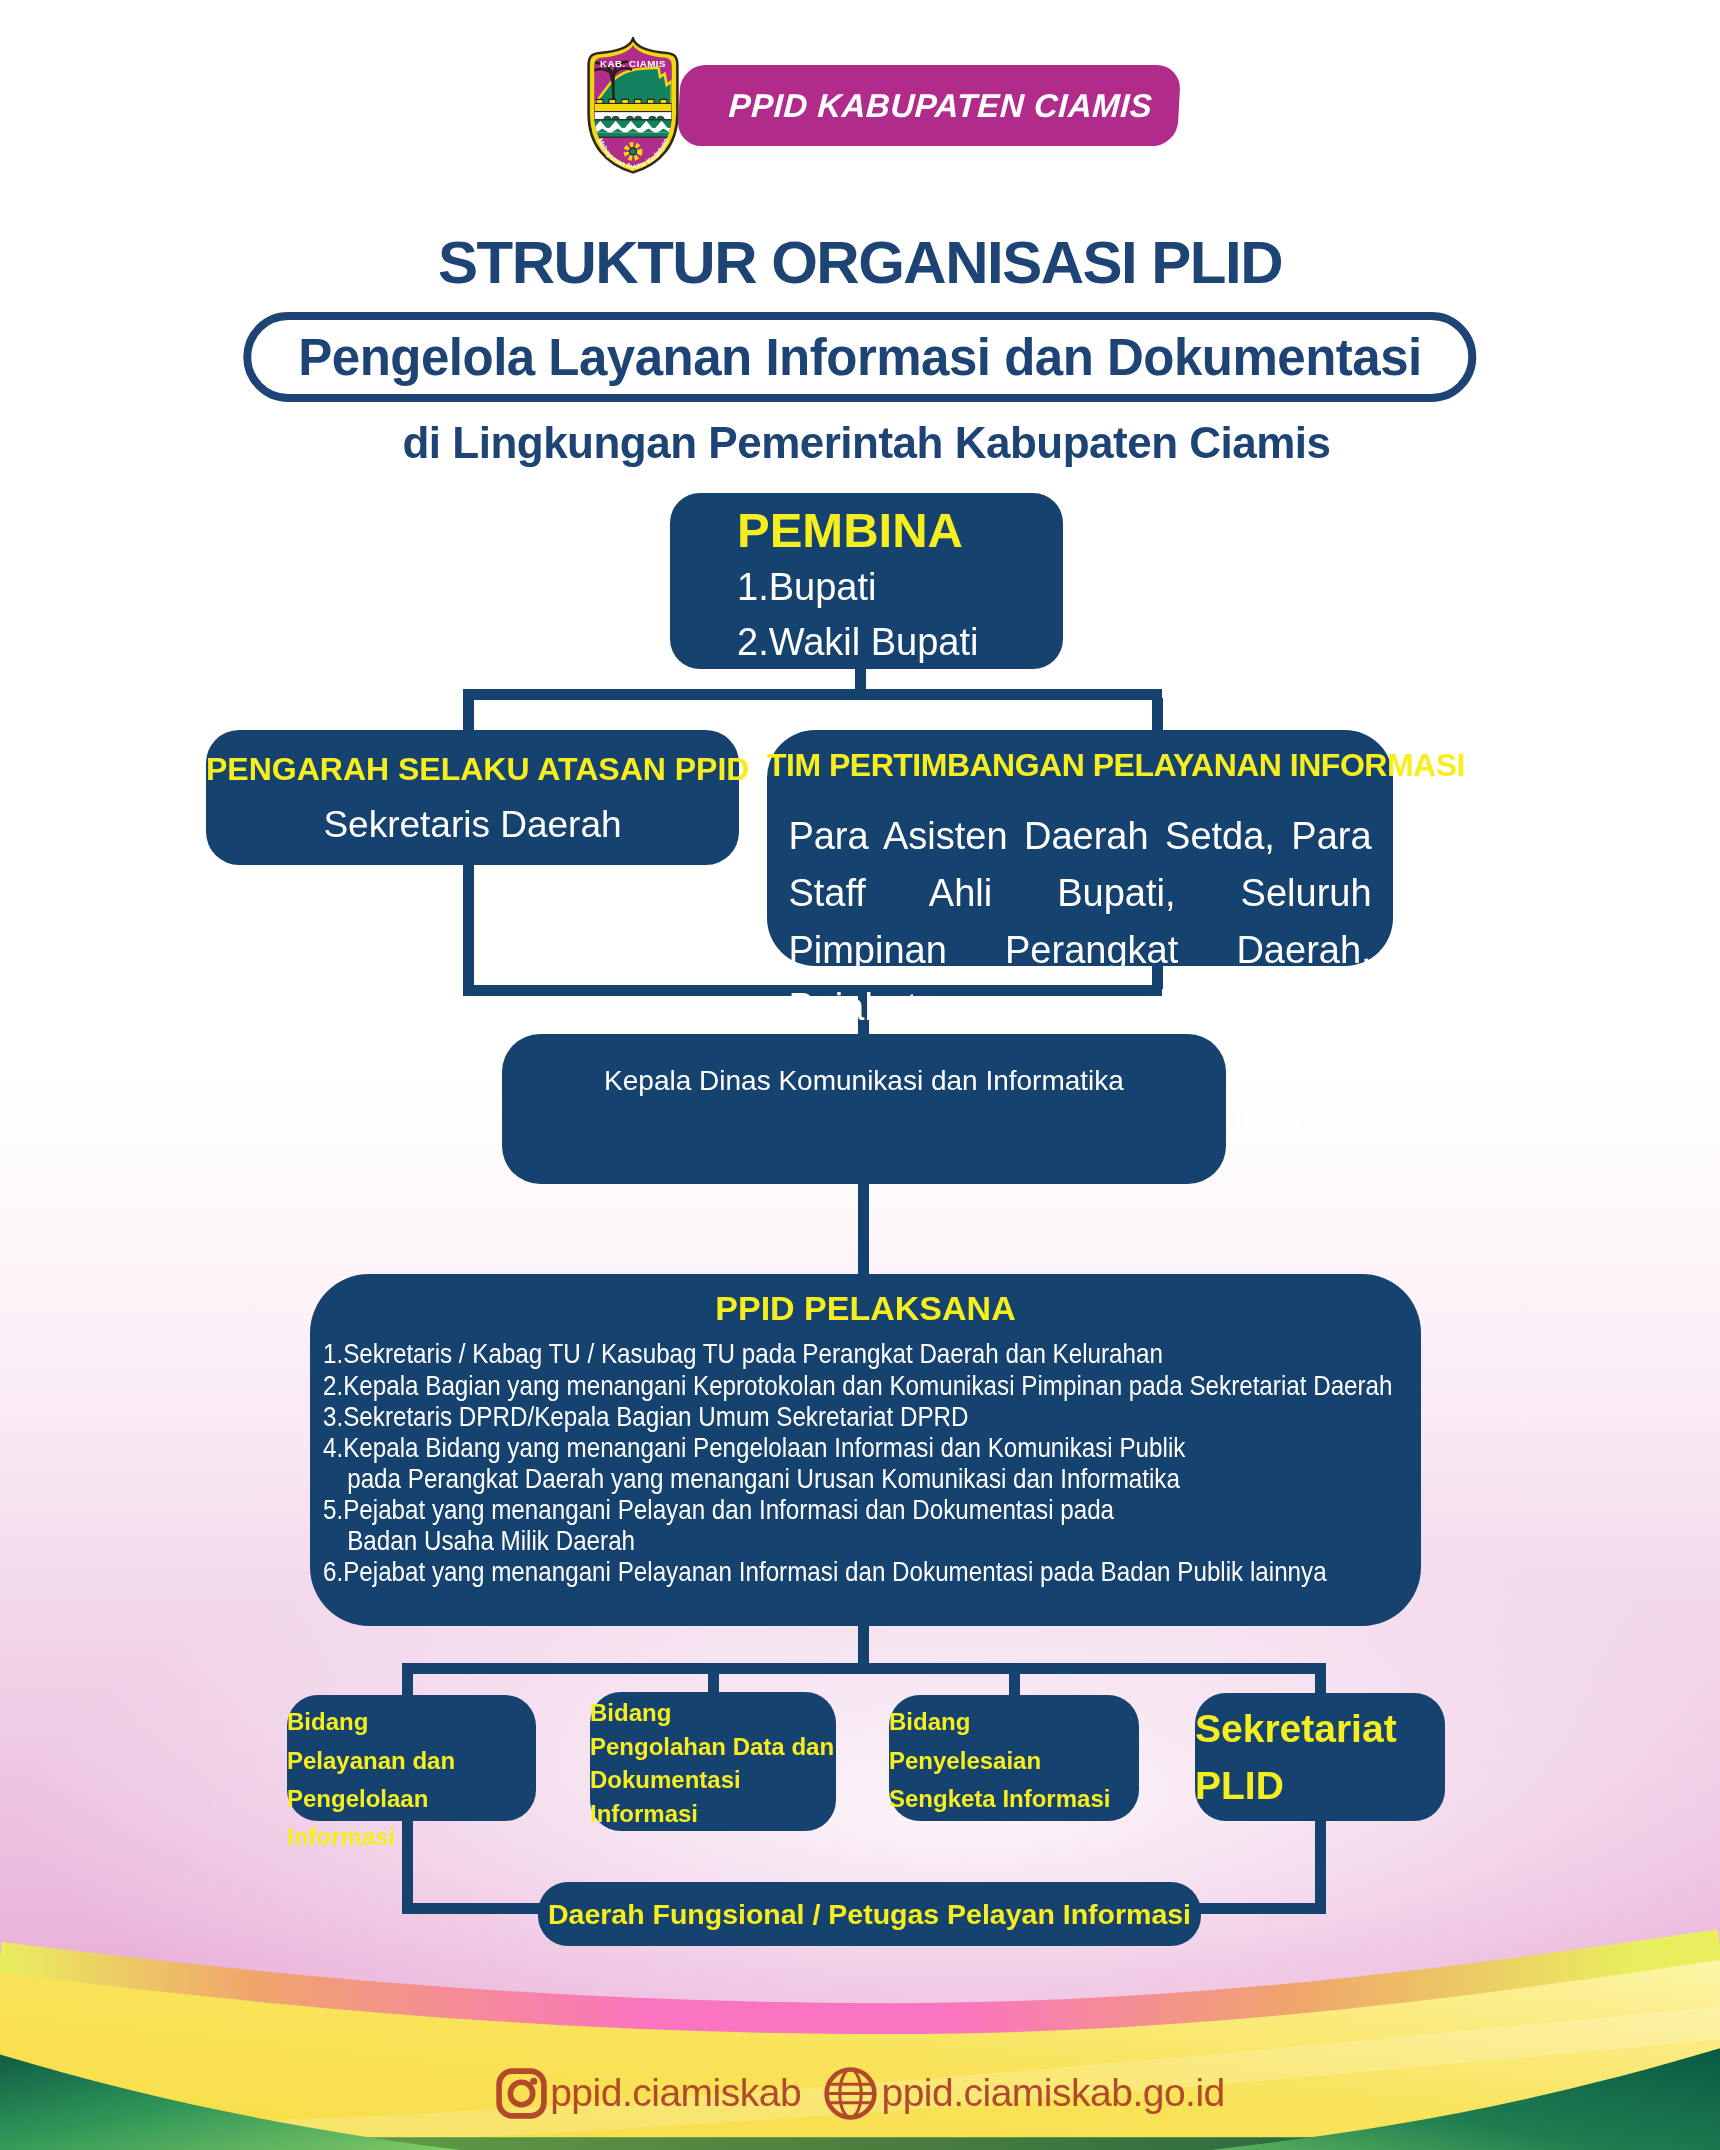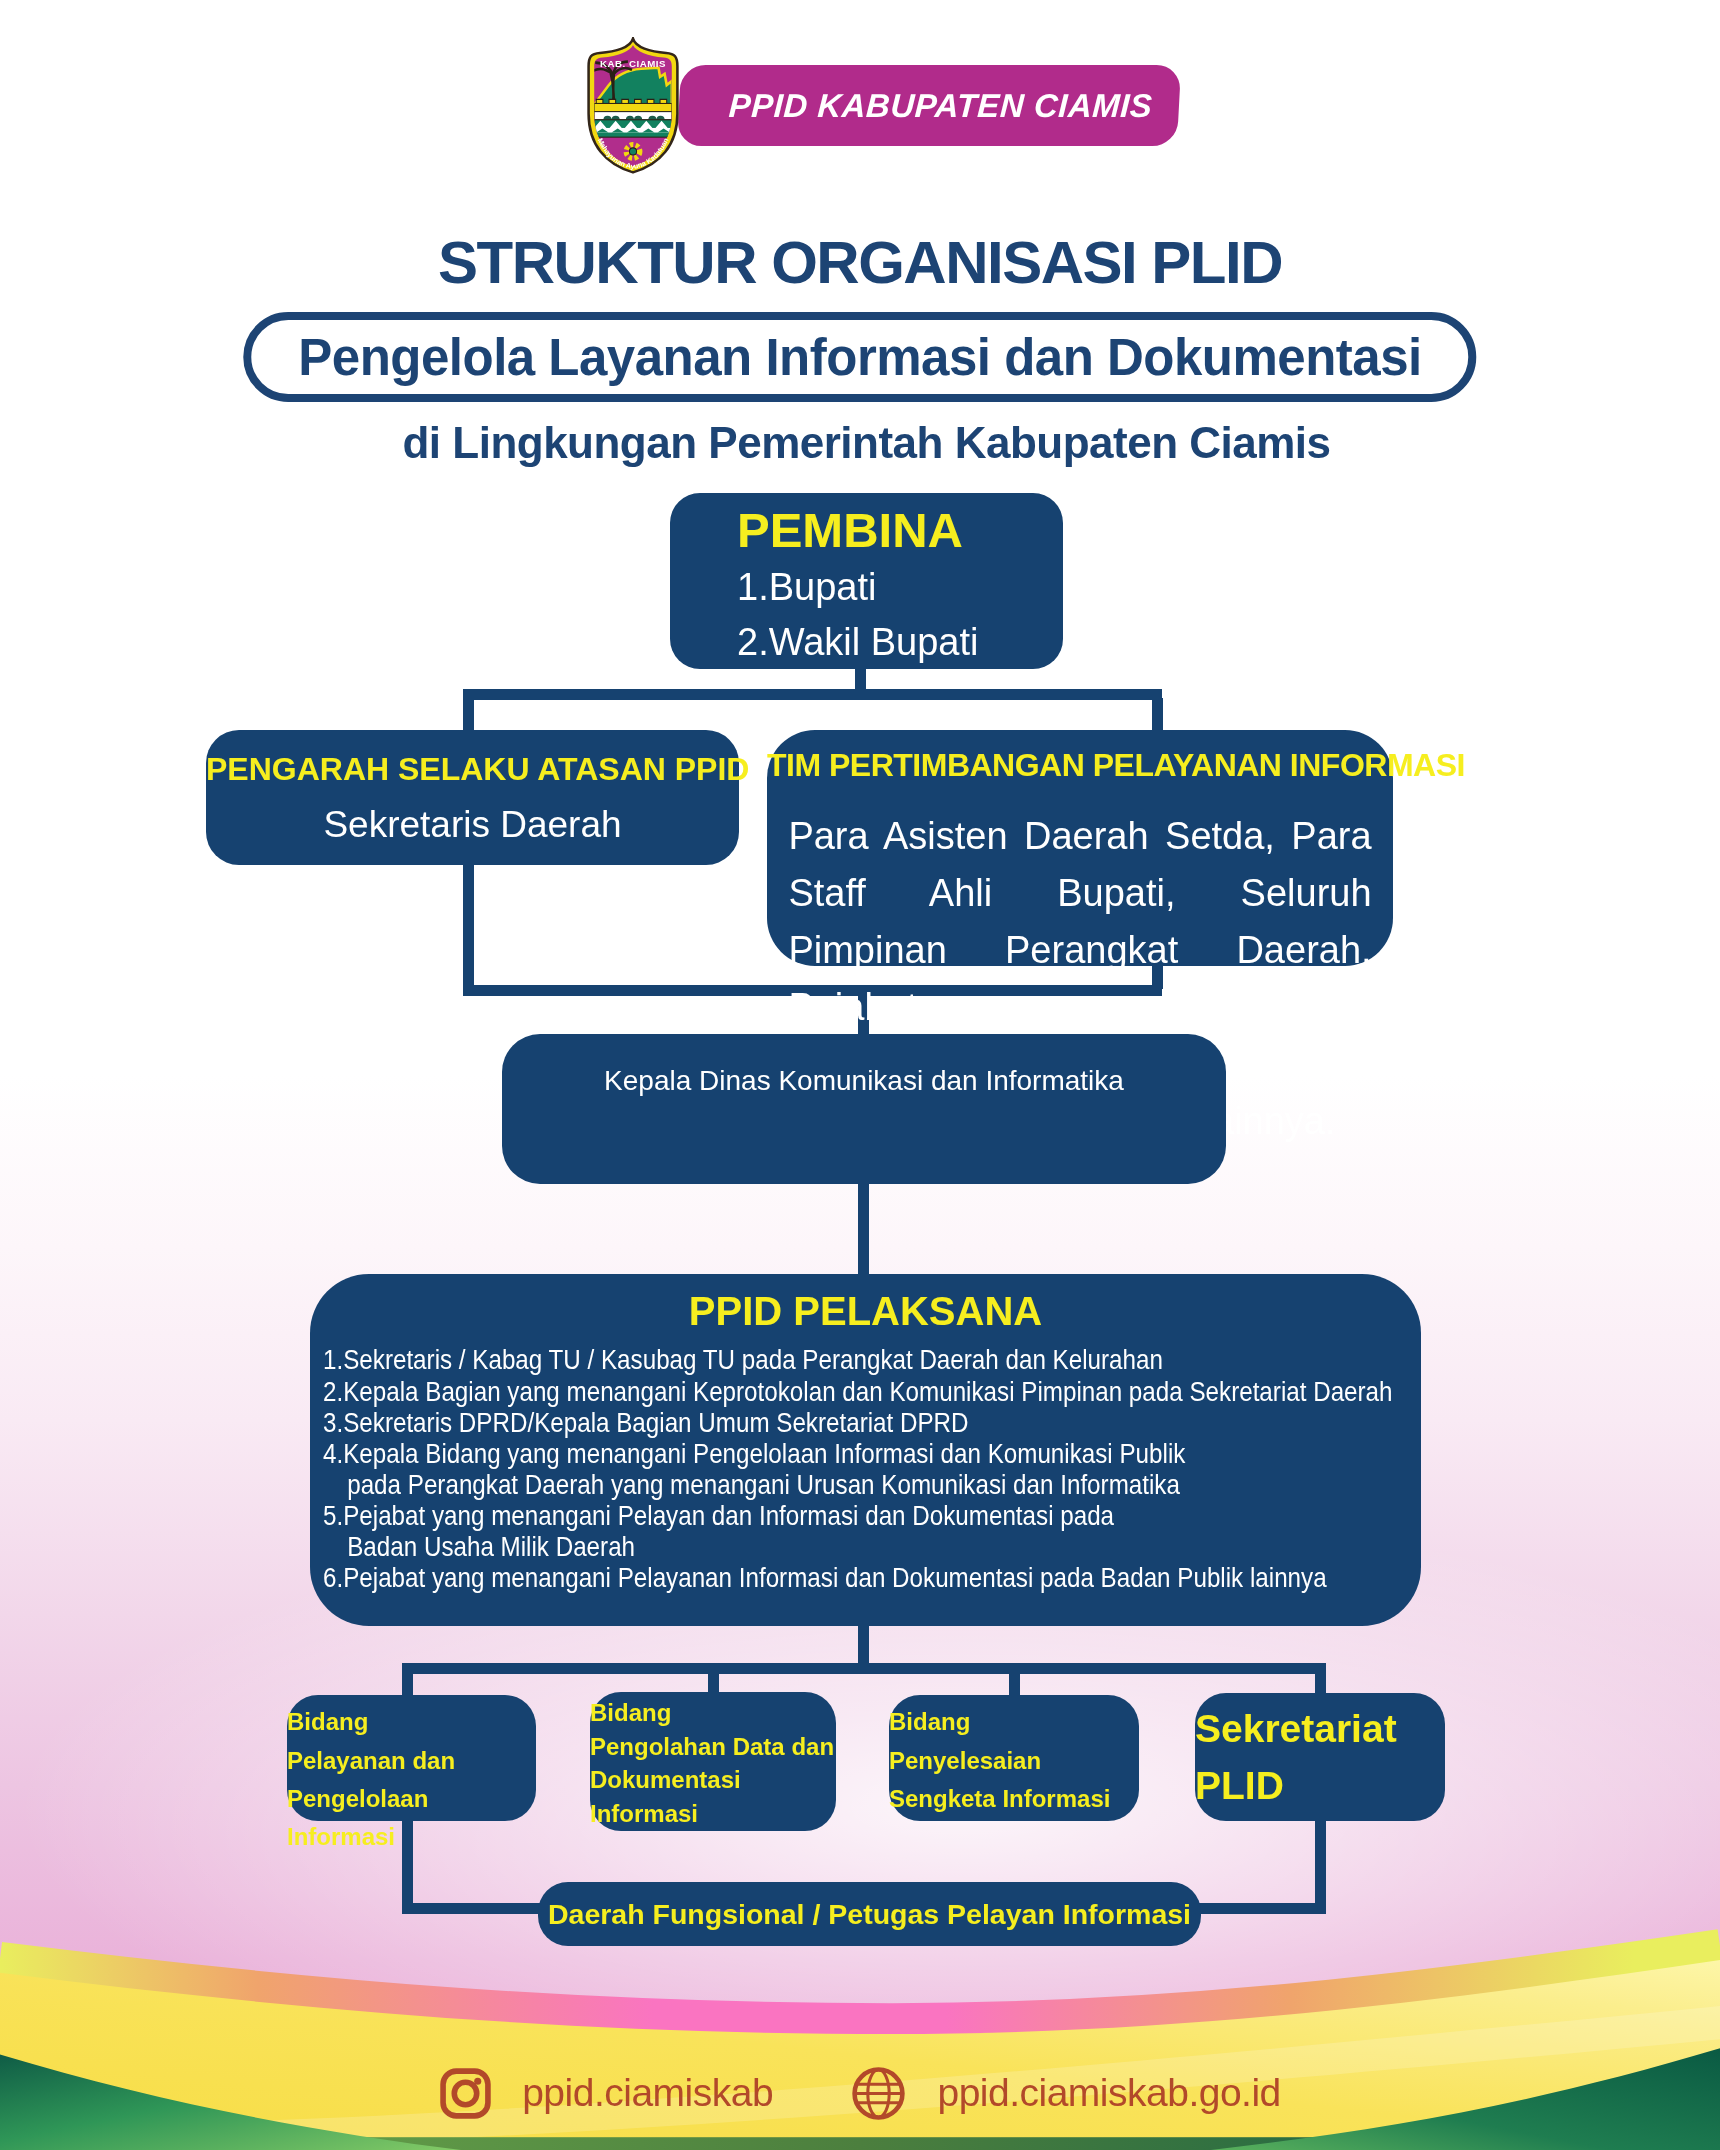--- a/index.html
+++ b/index.html
@@ -37,21 +37,21 @@
   #pengarah{left:206px; top:730px; width:533px; height:135px; border-radius:33px; text-align:center; padding-top:21.4px;}
   #pengarah .oheading{font-size:32px;}
   #pengarah .obody{font-size:37px; margin-top:15.3px;}
   #tim{left:767px; top:730px; width:626px; height:236px; border-radius:48px; padding-top:17.3px;}
   #tim .oheading{font-size:32px; letter-spacing:-0.5px;}
   #tim .obody{font-size:38px; line-height:1.5; text-align:justify; padding:0 21.4px; margin-top:24px;}
   #ppid{left:502px; top:1034px; width:724px; height:150px; border-radius:38px; text-align:center; padding-top:17.3px;}
   #ppid .oheading{font-size:32px;}
   #ppid .obody{font-size:28px; margin-top:13.3px; white-space:nowrap;}
   #pelaksana{left:310px; top:1274px; width:1111px; height:352px; border-radius:59px; padding-top:15.3px;}
-  #pelaksana .oheading{font-size:40px;}
+  #pelaksana .oheading{font-size:34px;}
   #pelaksana .obody{font-size:27.5px; line-height:1.13; margin:10.2px 0 0 13.3px; white-space:pre;
     transform:scaleX(.88); transform-origin:left top; width:1223px;}
   .bidang{border-radius:31px; text-align:left; color:var(--yellow); font-weight:bold;}
   #bidang1{left:287px;  top:1695px; width:249px; height:126px; font-size:24px; line-height:1.6;  padding-top:8.2px;}
   #bidang2{left:590px; top:1692px; width:246px; height:139px; font-size:24px; line-height:1.4;  padding-top:4.1px;}
   #bidang3{left:889px; top:1695px; width:250px; height:126px; font-size:24px; line-height:1.6;  padding-top:8.2px;}
   #bidang4{left:1195px; top:1693px; width:250px; height:128px; font-size:39px; line-height:1.45; padding-top:8.2px;}
   #fungsional{left:538px; top:1882px; width:663px; height:64px; border-radius:30px;
     display:flex; align-items:center; justify-content:center; z-index:2;}
   #fungsional span{color:var(--yellow); font-size:28.5px; font-weight:bold; white-space:nowrap;}
@@ -71,21 +71,21 @@
   .c13{left:708px; top:1672px; width:11.2px;   height:25.5px;}
   .c14{left:1009px; top:1672px; width:11.2px;   height:25.5px;}
   .c15{left:1315px; top:1672px; width:11.2px;   height:25.5px;}
   .c16{left:402px;  top:1821px; width:11.2px;   height:93px;}
   .c17{left:1315px; top:1820px; width:11.2px;   height:94px;}
   .c18{left:408px;  top:1903px; width:133px;  height:11.2px;}
   .c19{left:1198px; top:1903px; width:122px;  height:11.2px;}
   
   #waves{left:0; bottom:0; width:1720px; height:265px; z-index:0;}
   #footer{left:0; right:0; top:2060px; height:66px; z-index:3;
-    display:flex; align-items:center; justify-content:center; gap:30px;}
+    display:flex; align-items:center; justify-content:center; gap:2px;}
   #footer .ftxt{color:var(--footer-text); font-size:39px; letter-spacing:-0.5px; white-space:nowrap;}
   #footer .gap{width:17.3px;}
   #footer svg{display:block;}
 </style>
 </head>
 <body>
 
 <div id="page">
 
   <svg id="waves" class="abs" viewBox="0 0 3375 519" preserveAspectRatio="none">

